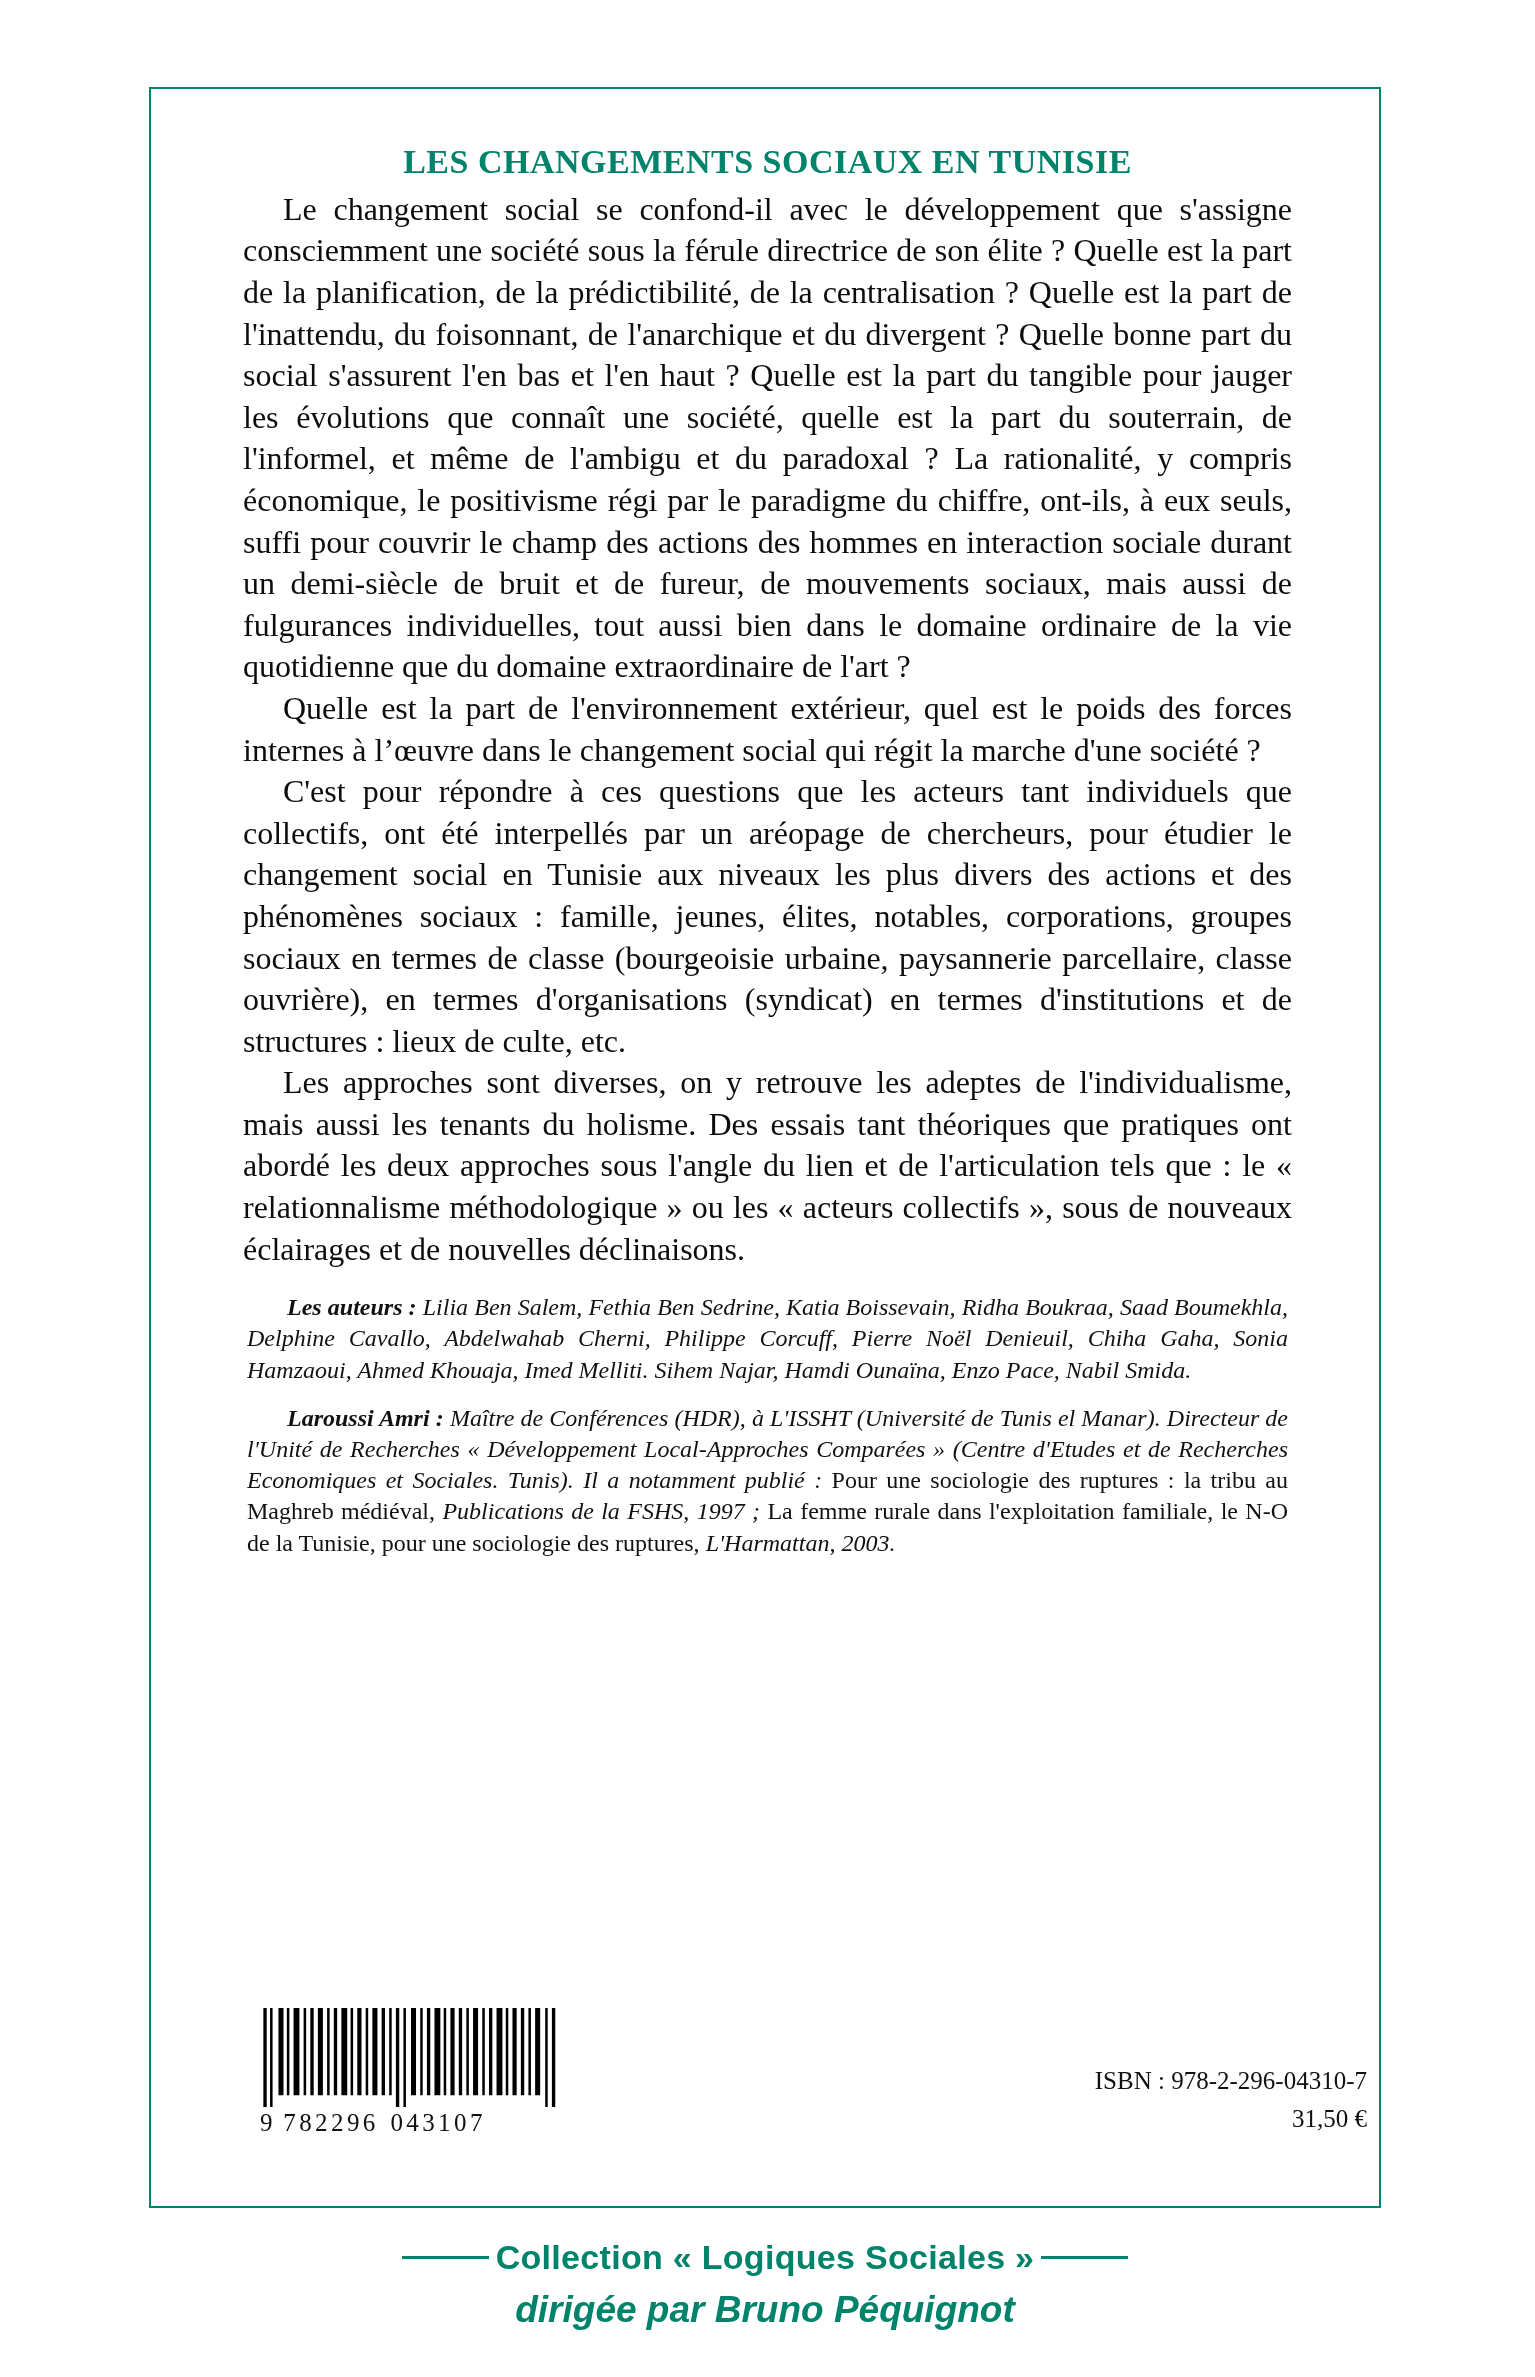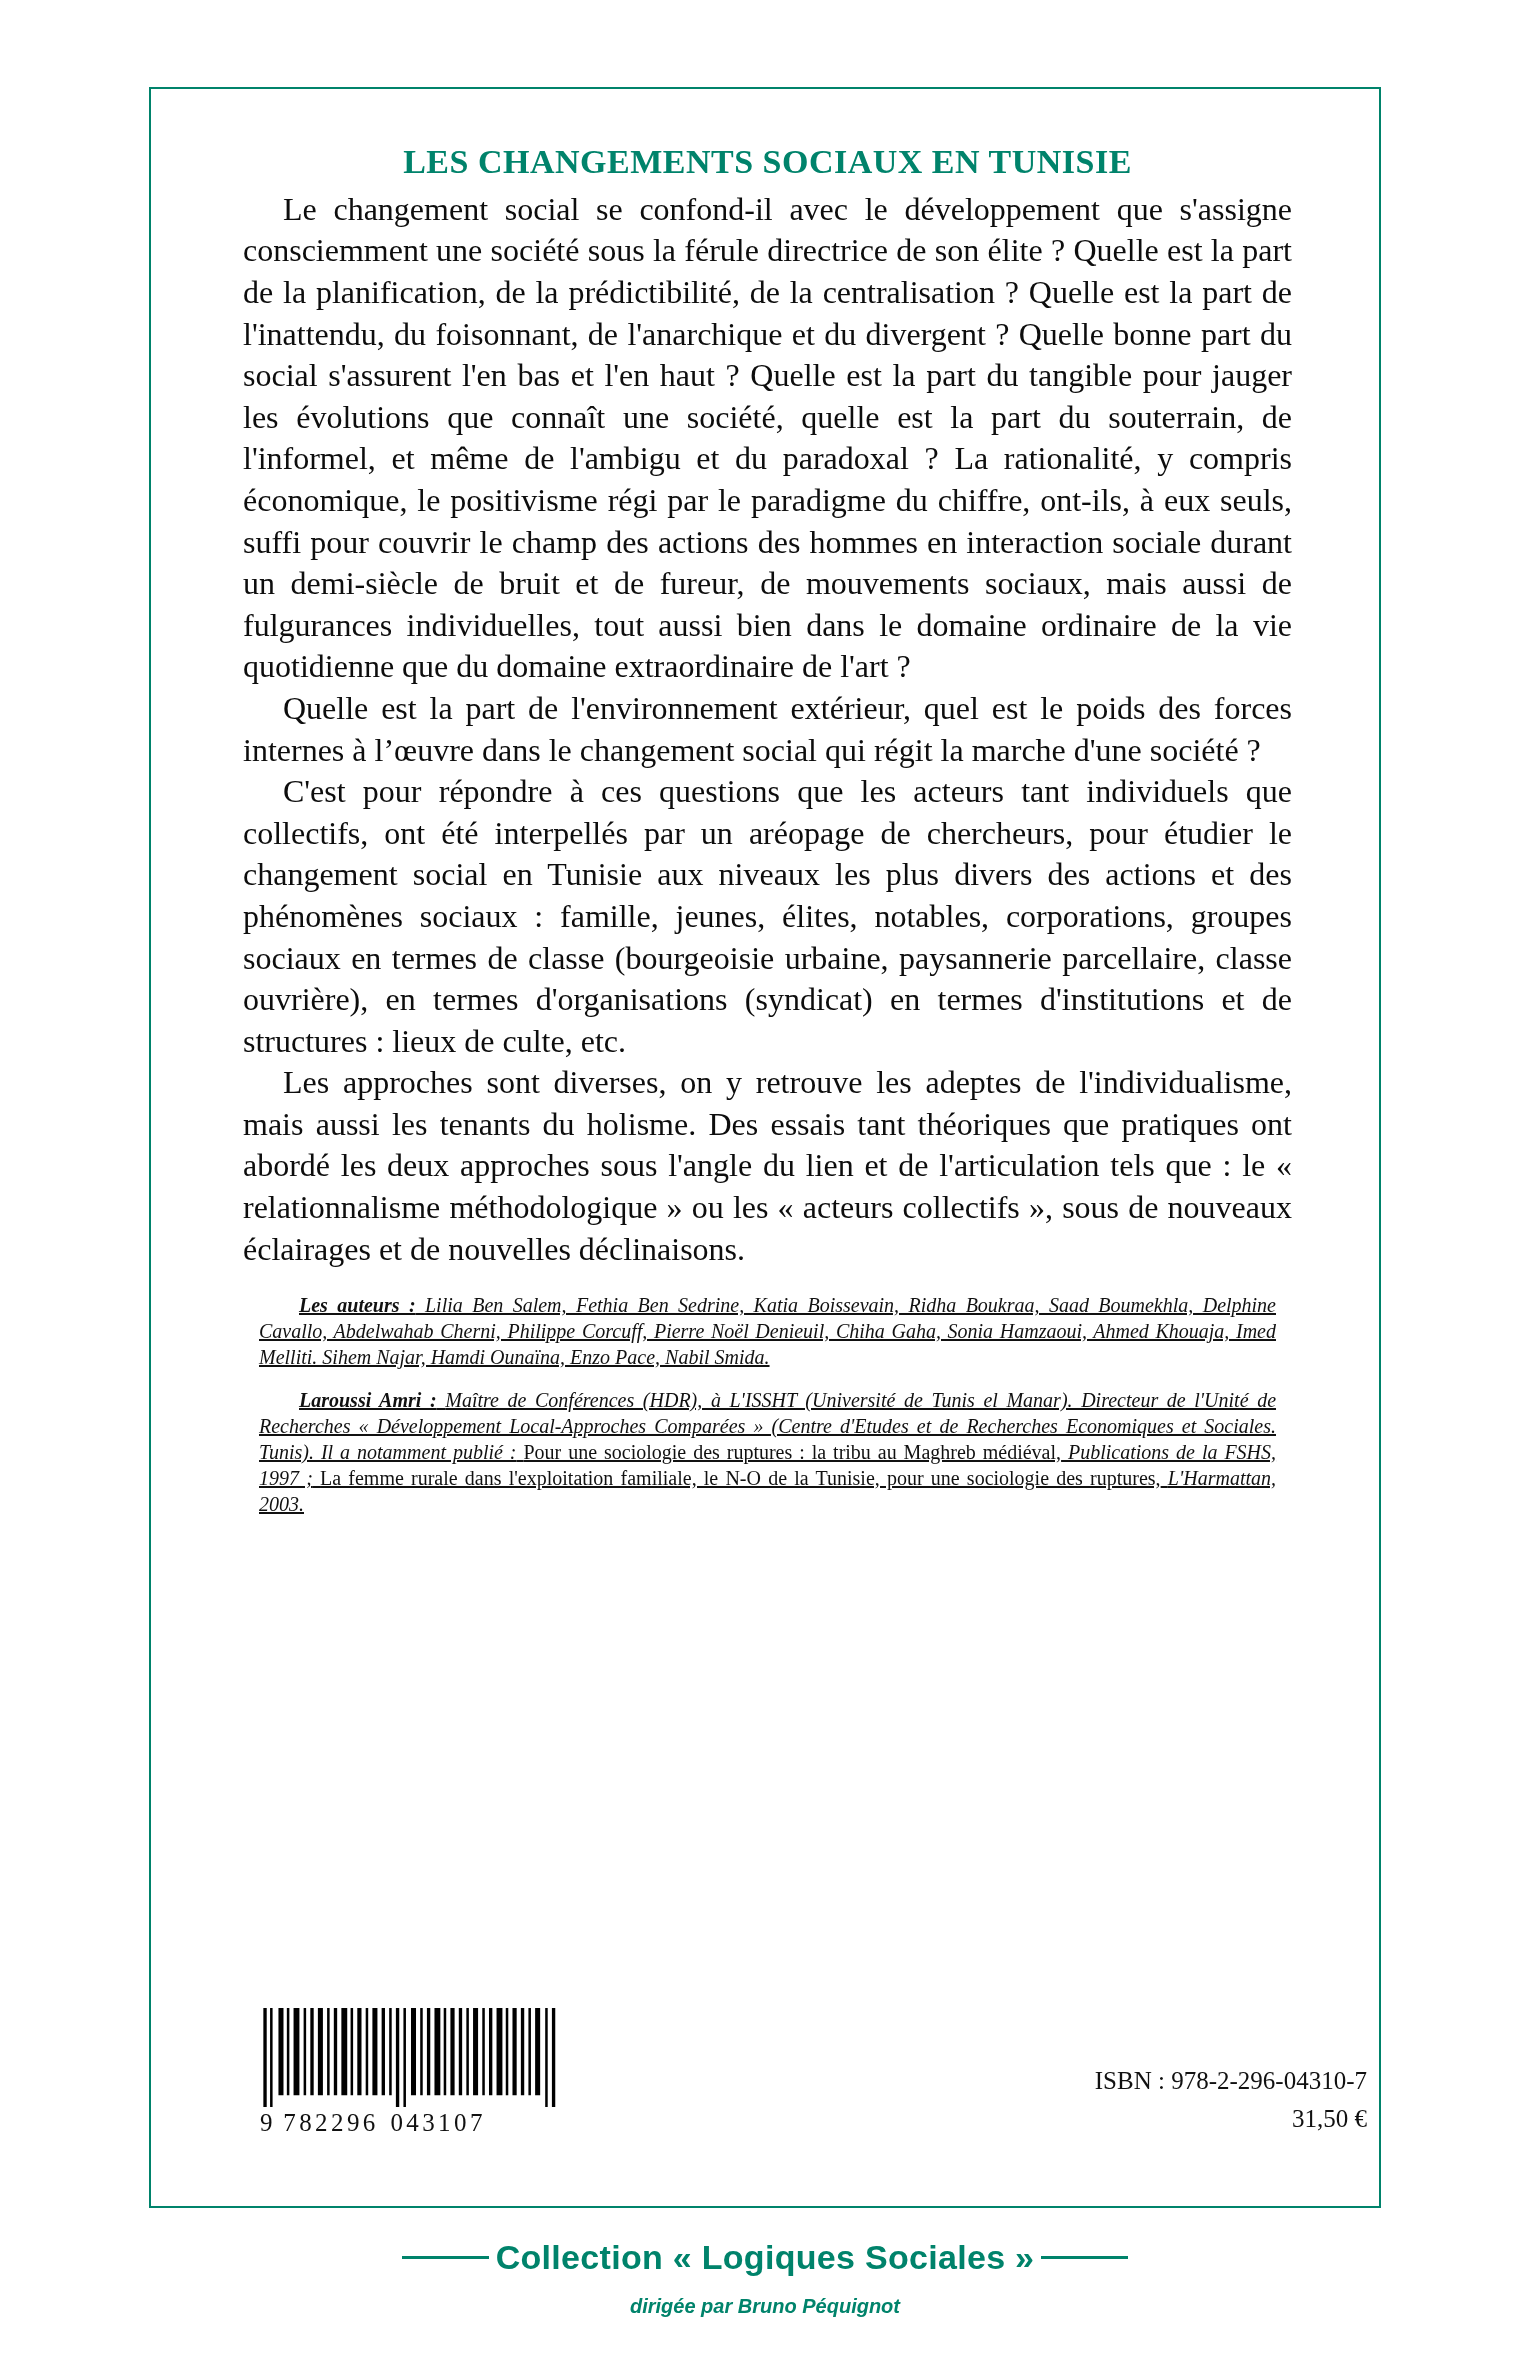--- a/index.html
+++ b/index.html
@@ -58,26 +58,25 @@
     color: #0d0d0d;
   }
   .para {
     text-indent: 40px;
     margin: 0;
     text-align: justify;
   }
   .para + .para { margin-top: 0px; }
 
   .authors, .bio {
-    font-size: 20px;
+    font-size: 24px;
     line-height: 1.30;
     text-align: justify;
-    margin: 16px;
+    margin: 4px;
     text-indent: 40px;
-    text-decoration: underline;
   }
   .authors { margin-top: 22px; }
   .bio { margin-top: 17px; }
   .lbl { font-weight: bold; font-style: italic; }
   .ital { font-style: italic; }
 
   
   .barcode-wrap {
     position: absolute;
     left: 260px;
@@ -132,22 +131,22 @@
     font-family: "Liberation Sans", sans-serif;
     font-weight: bold;
     font-size: 34px;
     letter-spacing: 0.3px;
     white-space: nowrap;
   }
   .coll-sub {
     font-family: "Liberation Sans", sans-serif;
     font-weight: bold;
     font-style: italic;
-    font-size: 20px;
-    margin-top: 18px;
+    font-size: 37px;
+    margin-top: 12px;
   }
 </style>
 </head>
 <body>
 
 <div class="page">
 
   <div class="frame"></div>
 
   <div class="inner">

